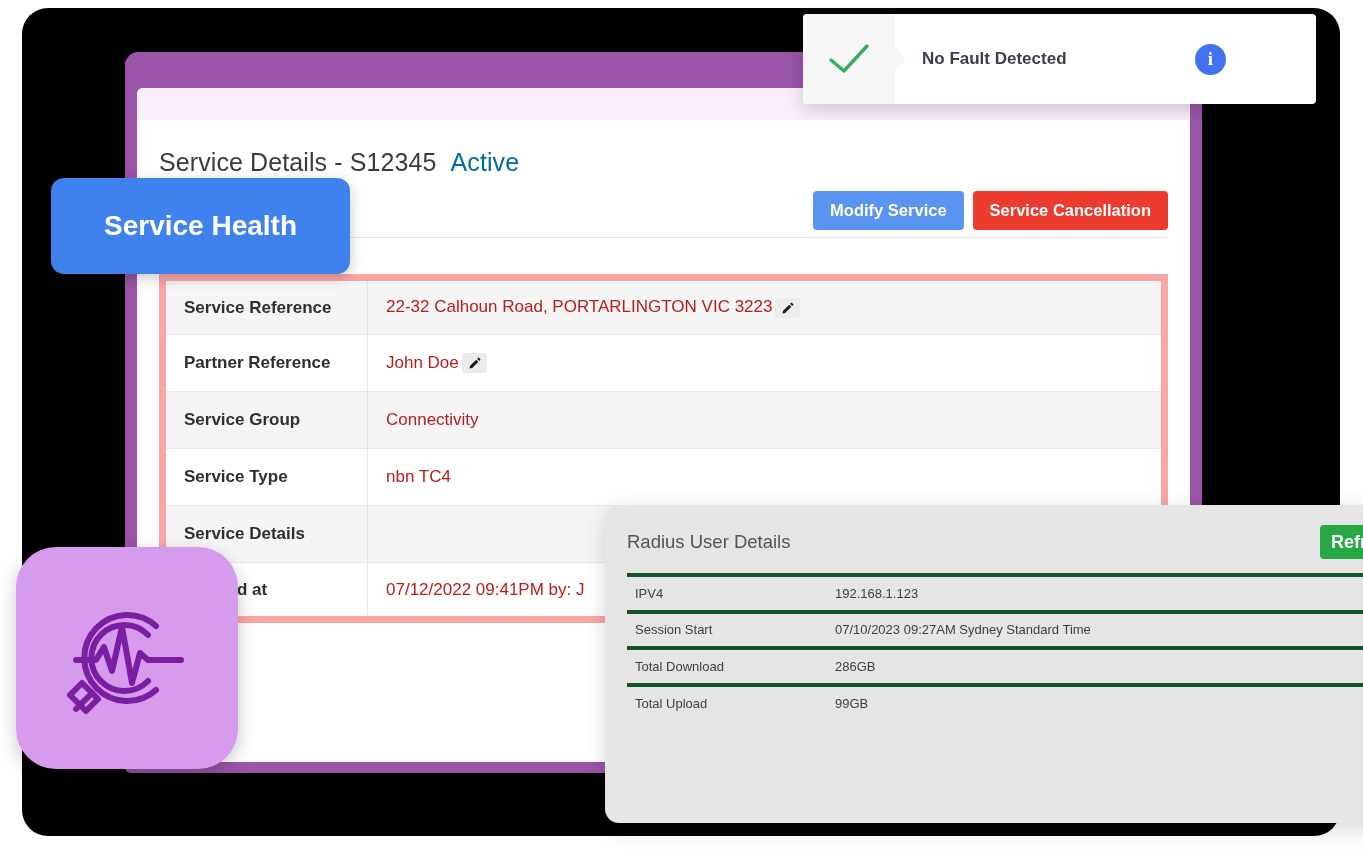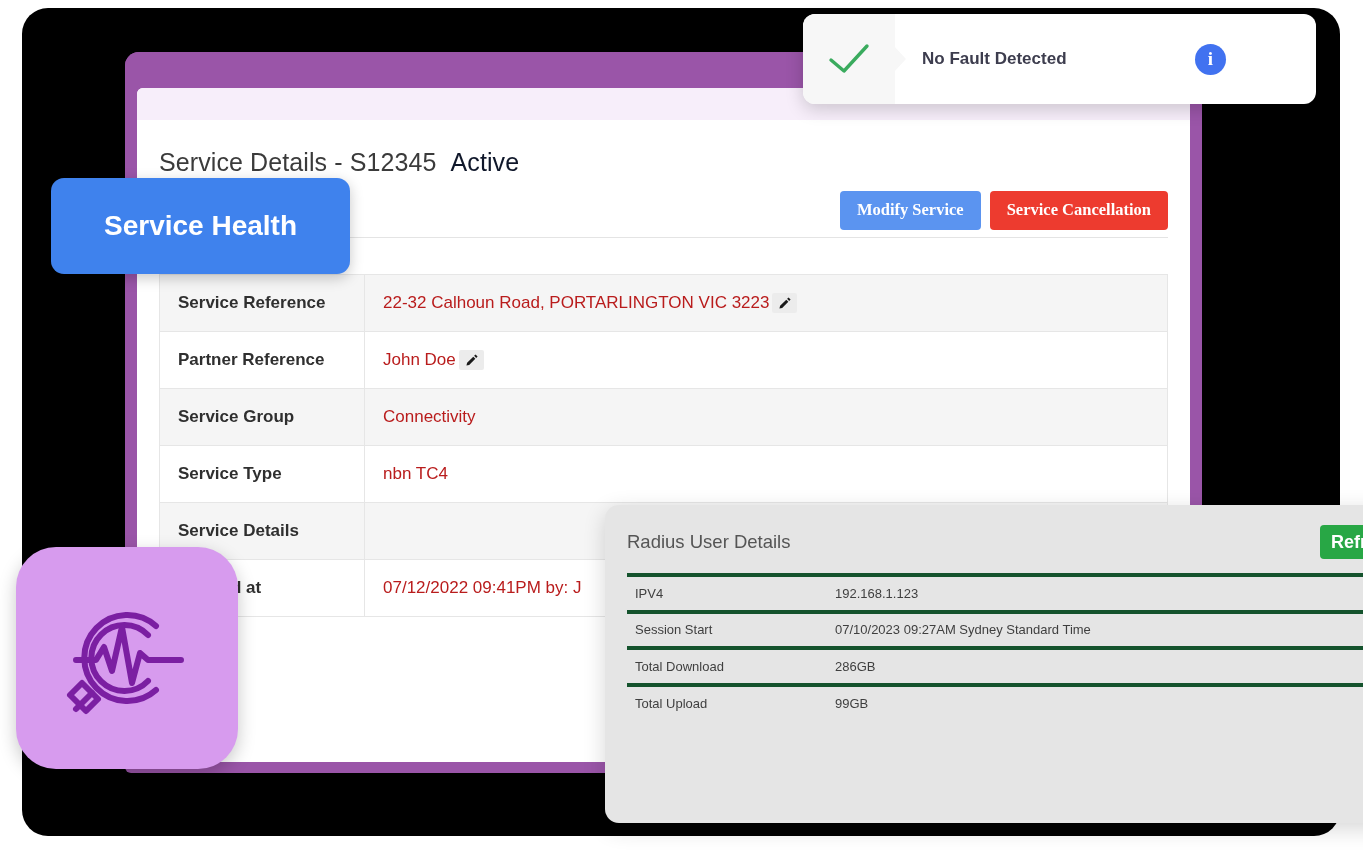--- a/index.html
+++ b/index.html
@@ -74,21 +74,21 @@
     margin: 0;
     padding: 28px 0 0 0;
     font-size: 25px;
     color: #3b3b3b;
     font-weight: 400;
     letter-spacing: 0.1px;
     white-space: nowrap;
   }
   .page-title .status {
     margin-left: 14px;
-    color: #0f172a;
+    color: #0369a1;
   }
 
   .action-bar {
     position: relative;
     height: 58px;
   }
   .btn-group {
     position: absolute;
     right: 0;
     top: 14px;
@@ -96,39 +96,39 @@
     gap: 9px;
   }
   .btn {
     border: none;
     border-radius: 4px;
     color: #ffffff;
     font-size: 16.5px;
     font-weight: bold;
     padding: 11px 17px;
     cursor: pointer;
-    font-family: Liberation Serif, serif;
+    font-family: Liberation Sans, sans-serif;
     line-height: 1;
     white-space: nowrap;
   }
   .btn-modify { background: #5b94f0; }
   .btn-cancel { background: #ed3b2f; }
 
   .divider {
     height: 1px;
     background: #e4e4e4;
     margin: 2px 0 0 0;
   }
 
   
   .details-table {
     width: 100%;
     border-collapse: collapse;
     margin-top: 36px;
-    border: 1px solid #fca5a5;
+    border: 7px solid #fca5a5;
     table-layout: fixed;
   }
   .details-table tr { height: 57px; }
   .details-table td {
     border: 1px solid #e6e6e6;
     padding: 10px 18px;
     font-size: 17px;
     color: #b91c1c;
     vertical-align: middle;
   }
@@ -152,21 +152,21 @@
     line-height: 0;
   }
   .pencil-icon svg { display: block; }
 
   
   #fault-card {
     position: absolute;
     left: 803px; top: 14px;
     width: 513px; height: 90px;
     background: #ffffff;
-    border-radius: 12px;
+    border-radius: 4px;
     box-shadow: 0 5px 18px rgba(0,0,0,0.18);
     overflow: hidden;
     display: flex;
     align-items: center;
   }
   #fault-icon-panel {
     width: 92px;
     height: 100%;
     background: #f7f7f7;
     display: flex;

